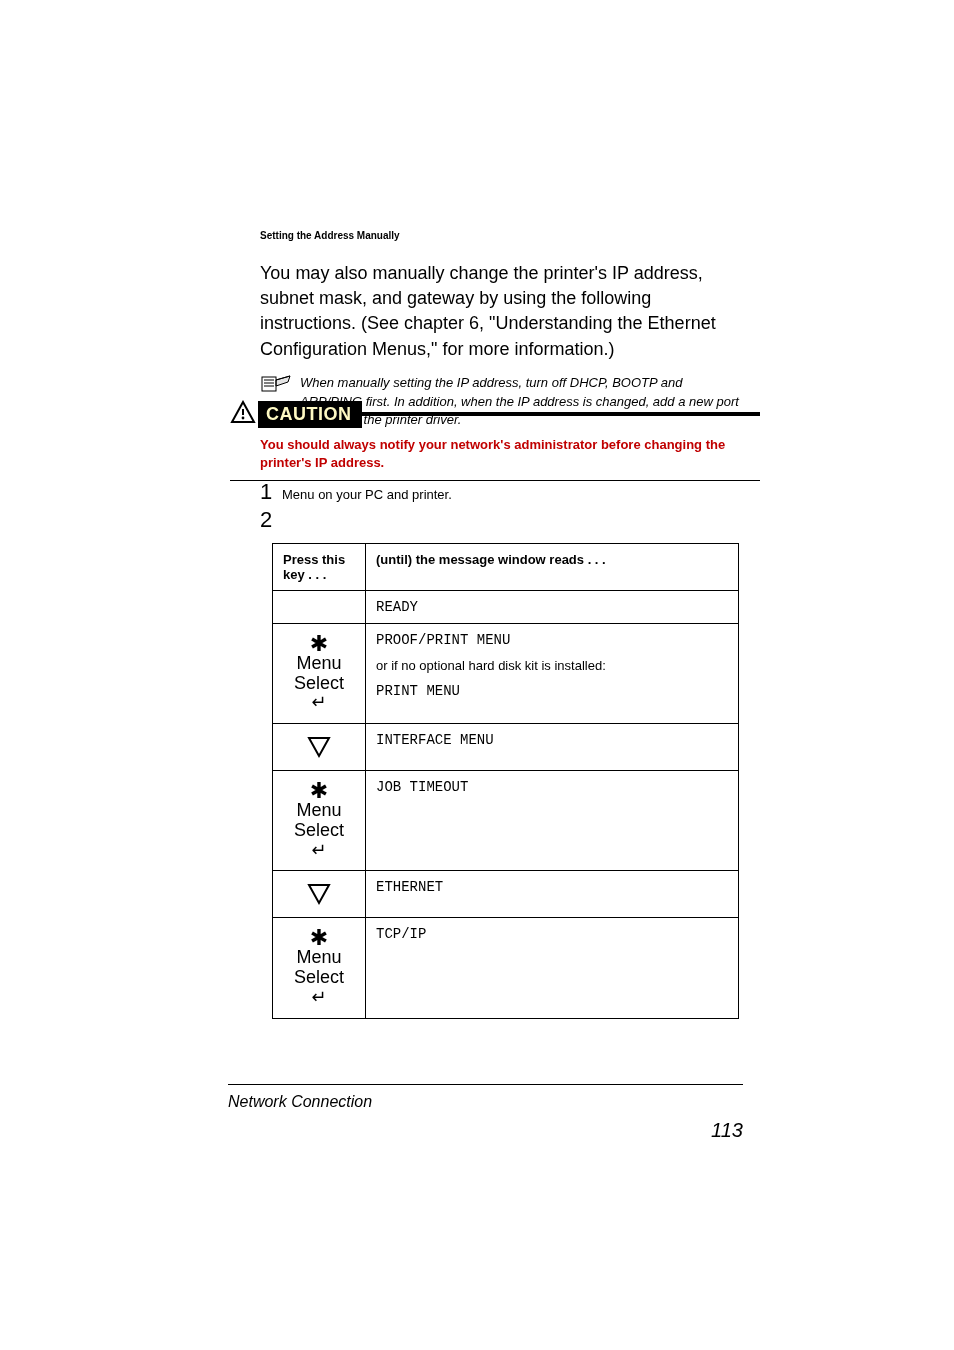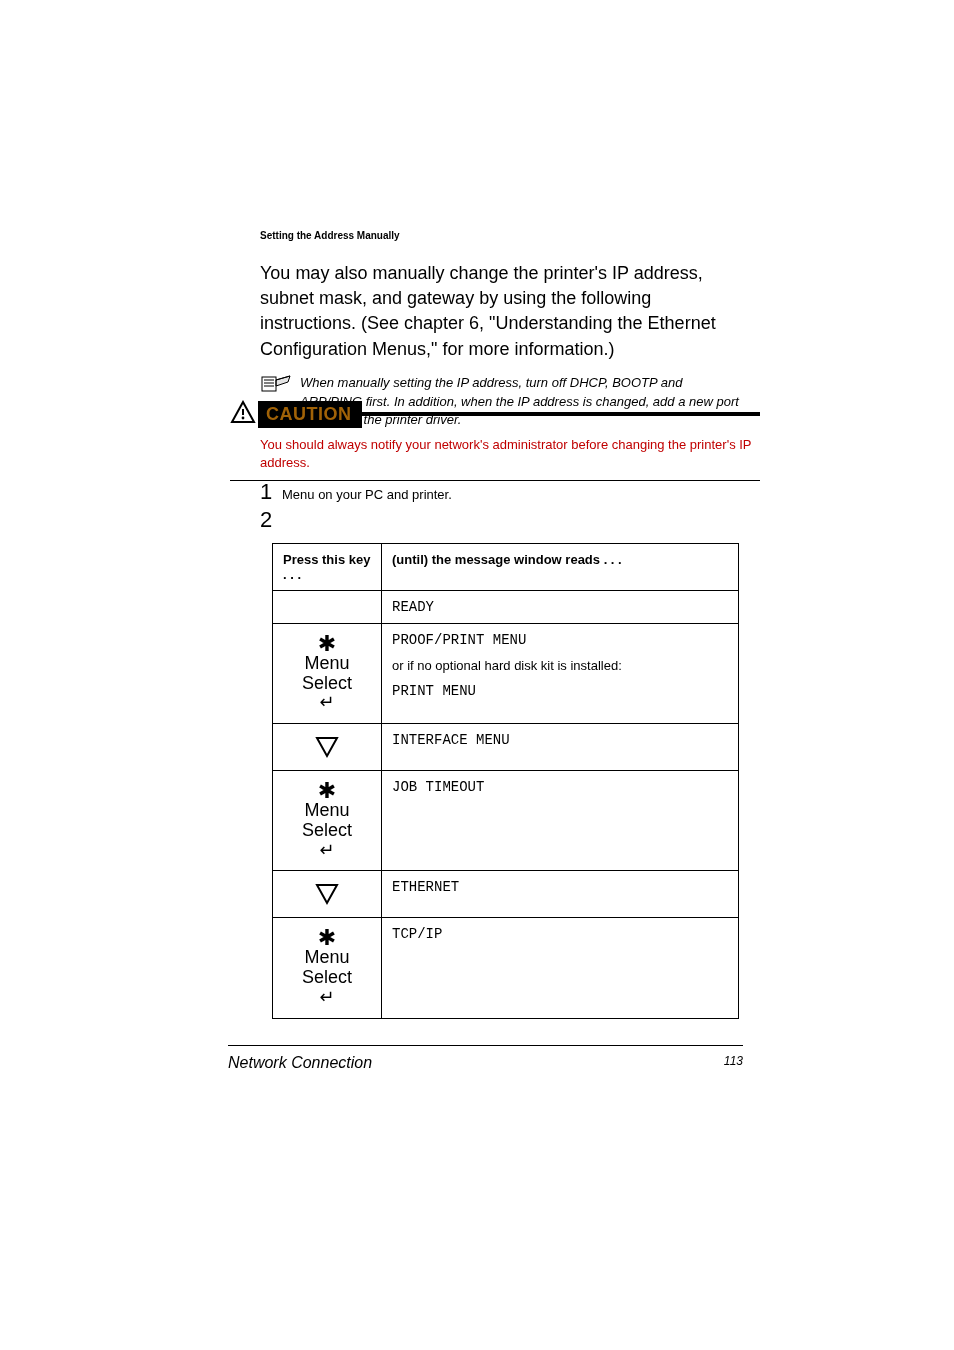--- a/index.html
+++ b/index.html
@@ -19,26 +19,26 @@
   p.body { font-size:18px; line-height:1.4; margin-bottom:4px; }
   .note-row { display:flex; align-items:flex-start; margin-top:12px; margin-bottom:14px; }
   .note-row .nicon { flex:0 0 40px; }
   .note-row .ntext { font-style:italic; font-size:13px; line-height:1.45; }
 
   
   .caution-block { position:absolute; left:230px; top:400px; width:530px; }
   .caution-bar { display:flex; align-items:center; }
   .caution-warn { flex:0 0 28px; }
   .caution-label {
-    background:#000; color:#a16207; font-weight:bold;
+    background:#000; color:#fef9c3; font-weight:bold;
     font-size:18px; padding:3px 10px 3px 8px;
     letter-spacing:0.5px;
   }
   .caution-rule { flex:1; height:4px; background:#000; margin-left:0; }
-  .caution-text { color:#c00000; font-weight:normal; font-size:13px;
+  .caution-text { color:#c00000; font-weight:bold; font-size:13px;
     line-height:1.4; margin:8px 0 8px 30px; }
   .caution-bottom { height:1px; background:#000; margin-top:6px; margin-left:0; }
 
   
   .steps { position:absolute; left:260px; top:479px; width:500px; }
   .step { display:flex; align-items:baseline; margin-bottom:2px; }
   .step-num { font-size:22px; font-family:Arial; font-weight:normal; width:22px; }
   .step-text { font-size:13px; }
   .step-text code { font-family:"Courier New", monospace; font-size:13px; }
 
@@ -50,33 +50,33 @@
     margin-top:10px;
   }
   table.press th, table.press td {
     border:1px solid #000;
     padding:8px 10px;
     vertical-align:top;
     text-align:left;
     font-size:13px;
   }
   table.press th { font-weight:bold; }
-  table.press th.col1 { width:109px; }
+  table.press th.col1 { width:93px; }
   table.press td.col1 { text-align:center; padding:10px 4px; }
   .mono { font-family:"Courier New", monospace; font-size:14px; }
   .keylabel { font-family:Arial; font-size:18px; line-height:1.1; }
   .keylabel .star { font-size:22px; display:block; line-height:0.9; }
   .keylabel .enter { font-size:18px; }
   .down-tri svg { display:block; margin:0 auto; }
 
   
-  .footer { position:absolute; left:228px; top:1045px; width:515px; }
+  .footer { position:absolute; left:228px; top:1084px; width:515px; }
   .footer hr { border:none; border-top:1px solid #000; margin-bottom:8px; }
   .footer .ftext { font-style:italic; font-size:16px; }
-  .footer .fpage { float:right; font-style:italic; font-size:12px; }
+  .footer .fpage { float:right; font-style:italic; font-size:20px;margin-top:26px; }
 </style>
 </head>
 <body>
 
 <div class="page">
   <h3 class="section">Setting the Address Manually</h3>
   <p class="body">You may also manually change the printer's IP address, subnet mask, and gateway by using the following instructions. (See chapter 6, "Understanding the Ethernet Configuration Menus," for more information.)</p>
   <div class="note-row">
     <span class="nicon">
       <svg width="34" height="20" viewBox="0 0 34 20">

